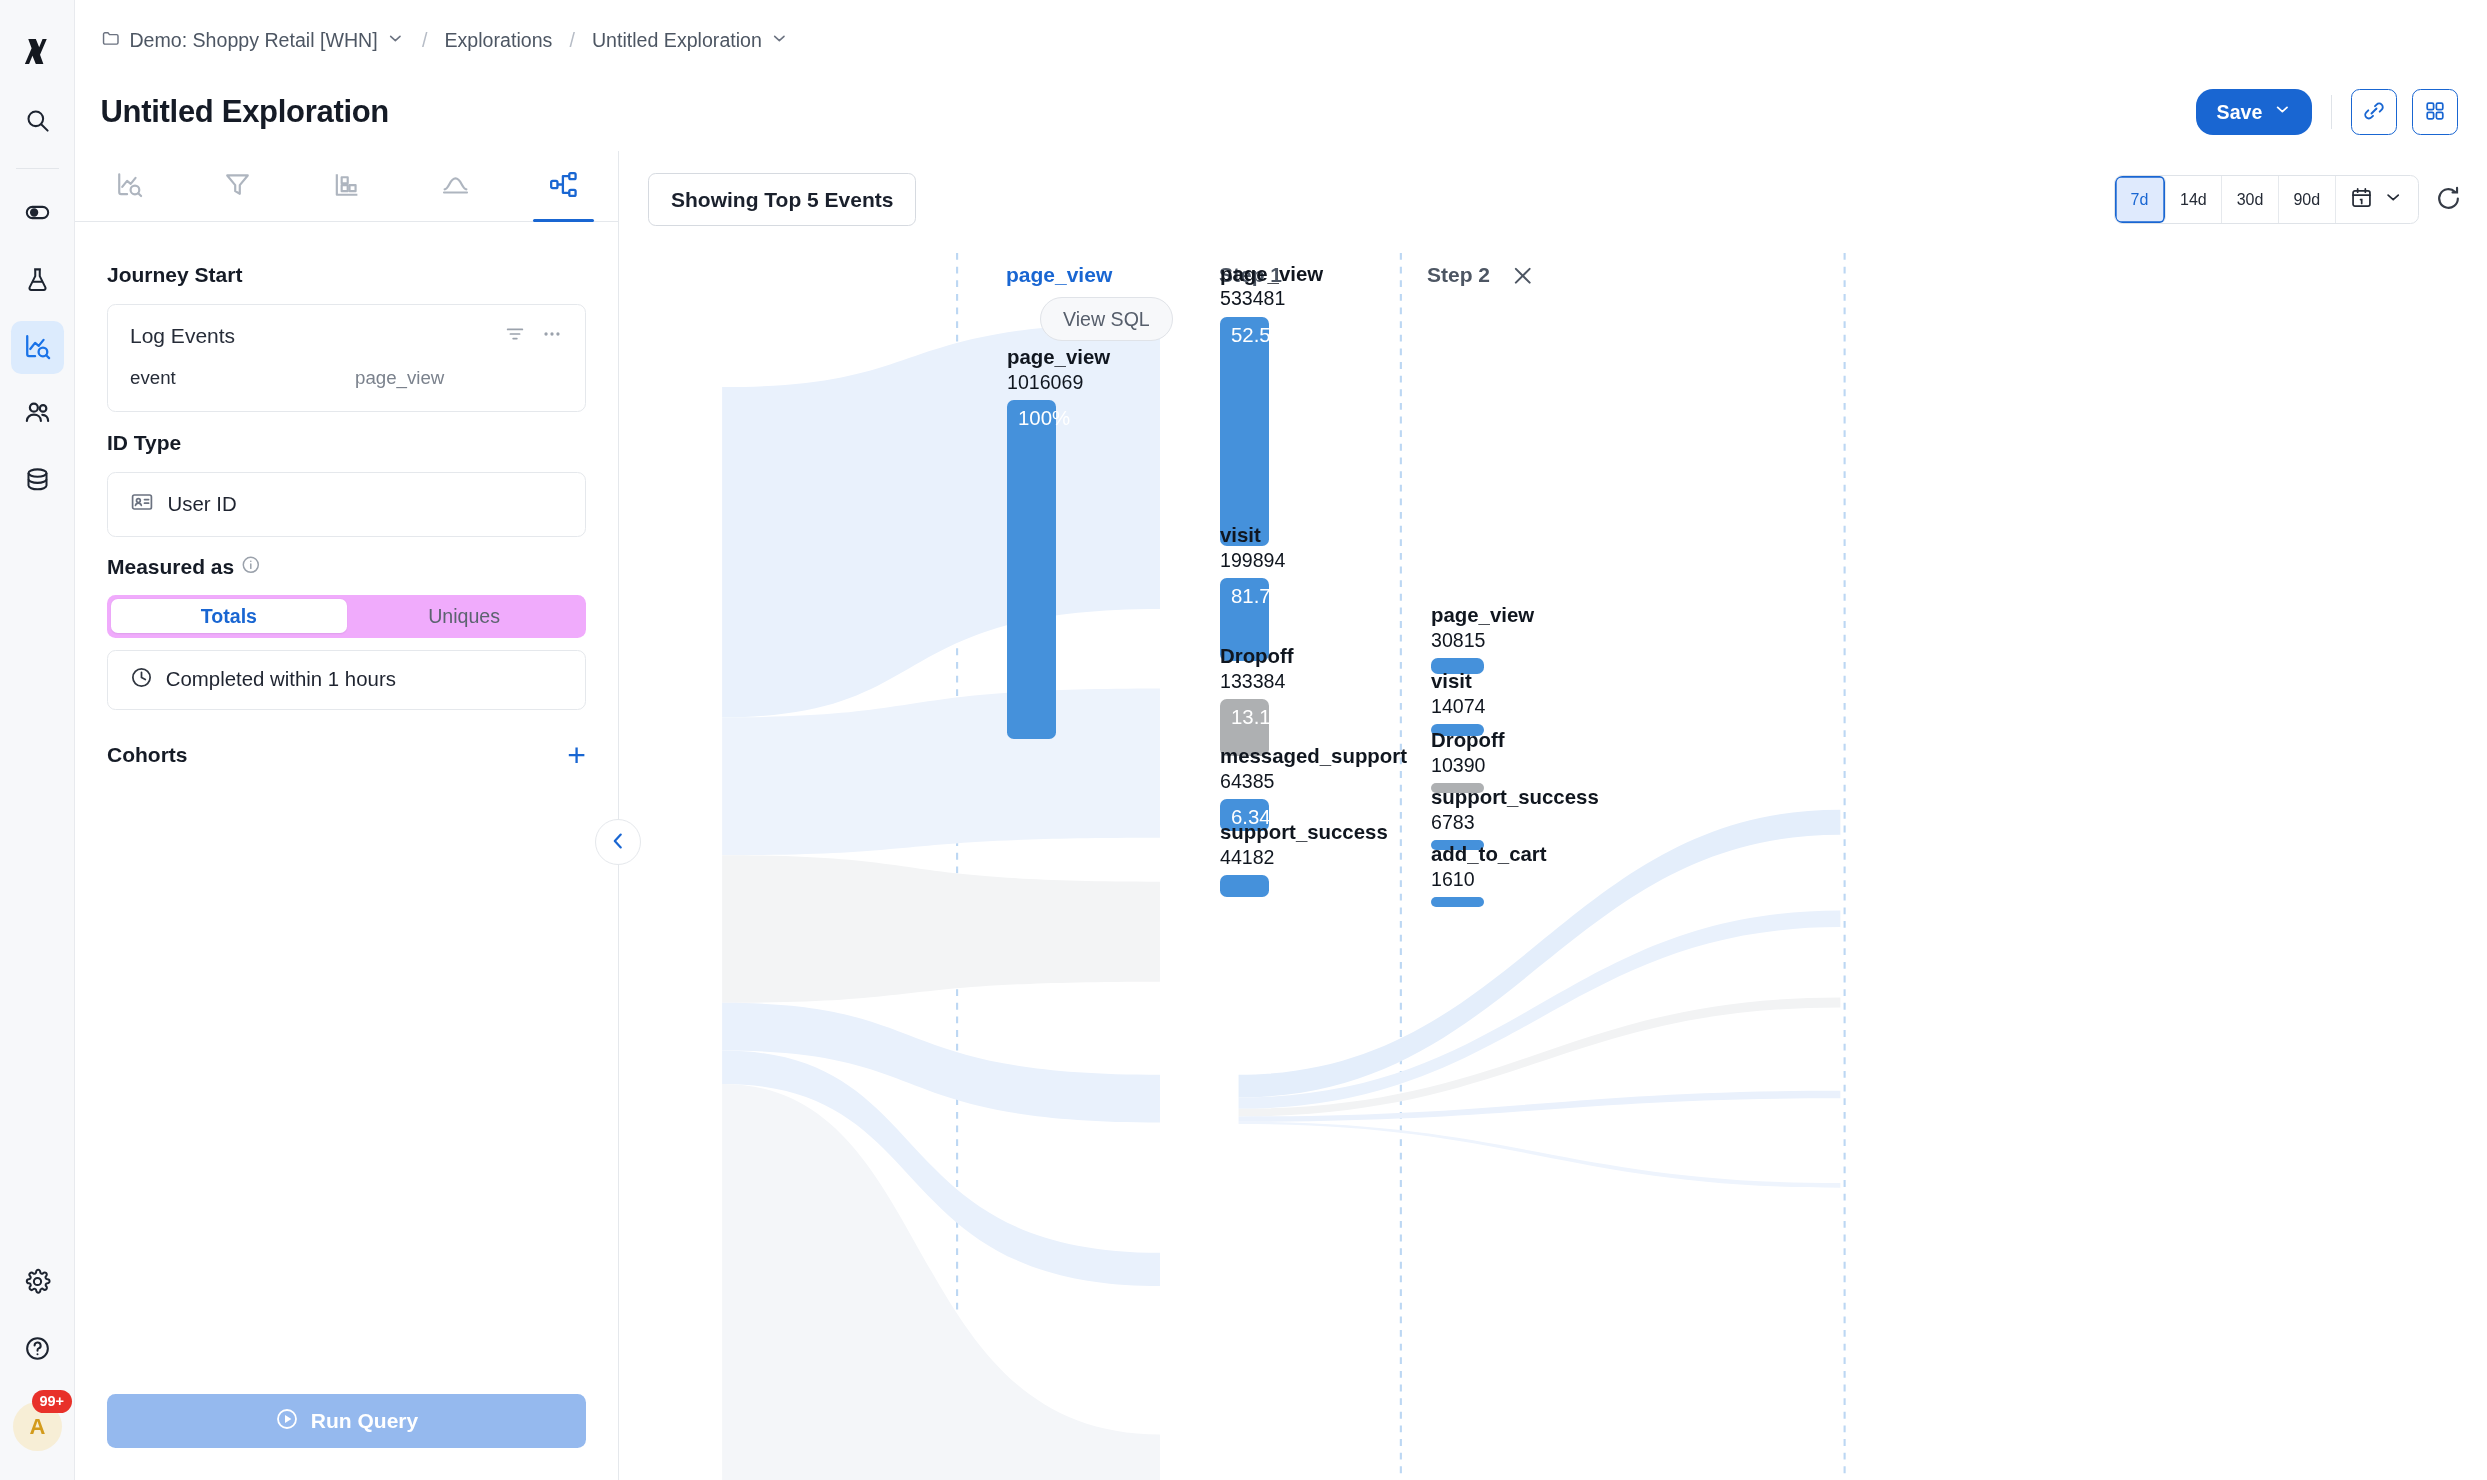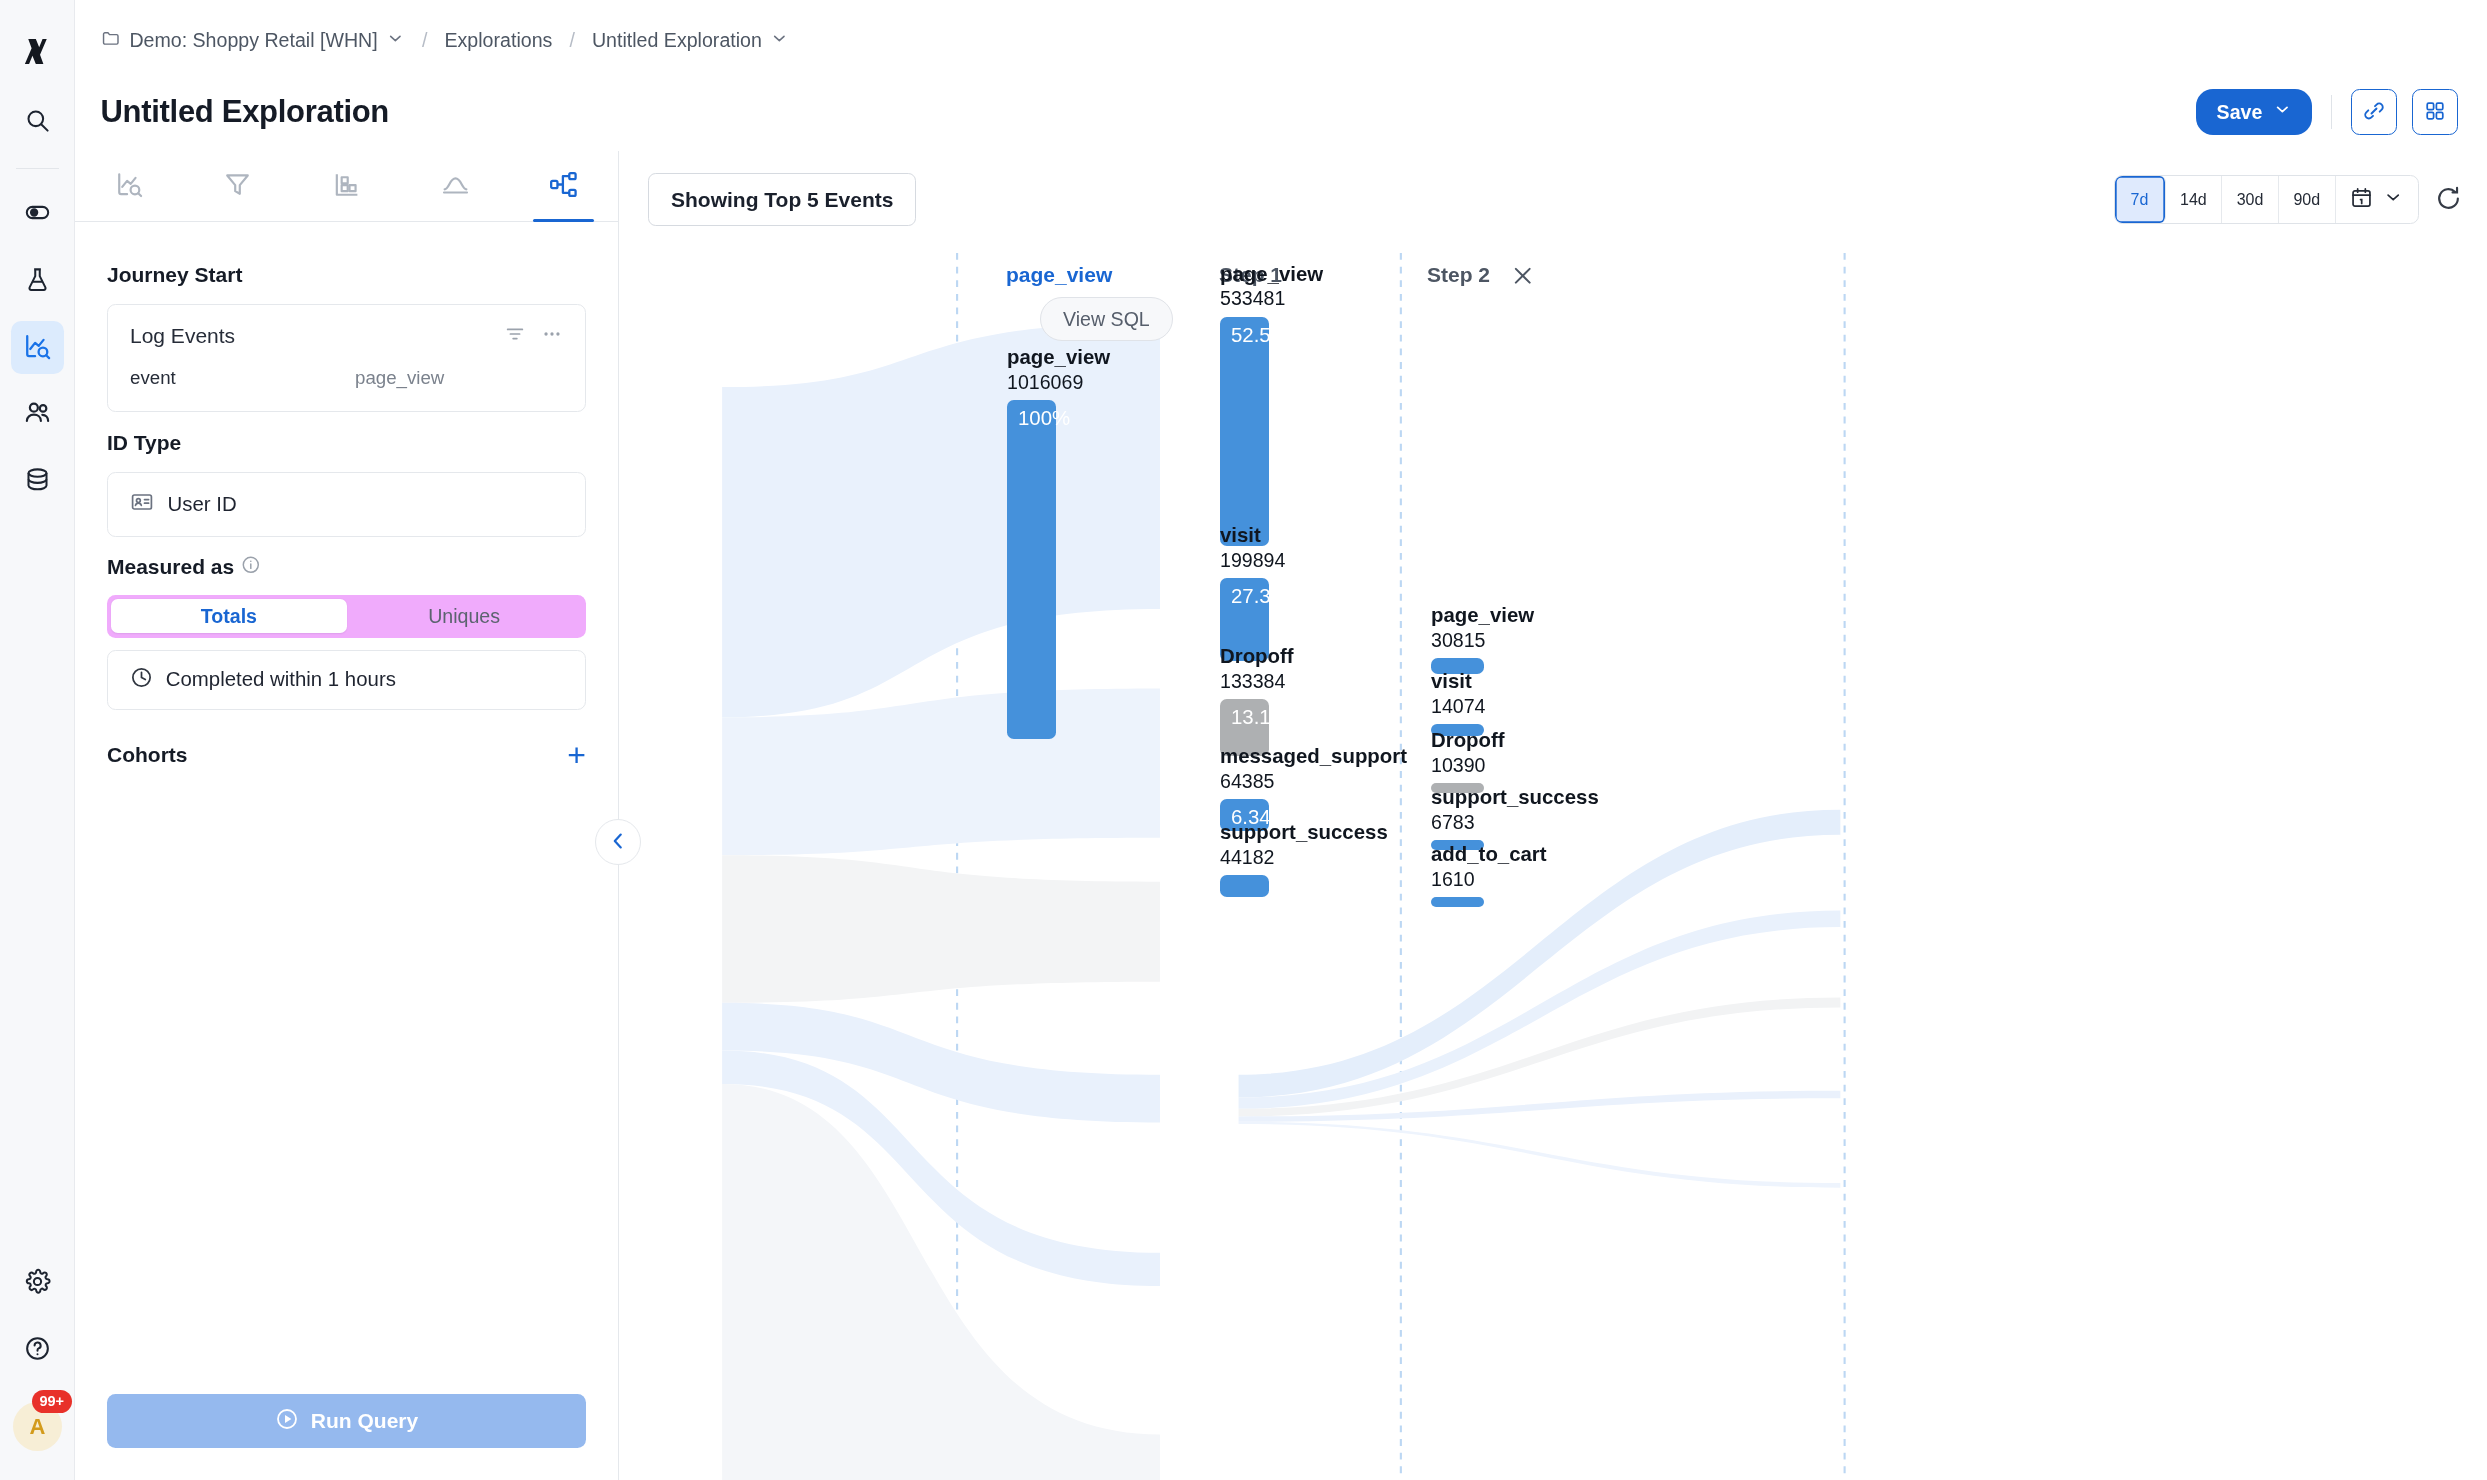--- a/index.html
+++ b/index.html
@@ -558,21 +558,21 @@
             <div class="vl">533481</div>
             <div class="bar" style="width:49px; height:229px;">
               <span class="pct">52.5%</span>
             </div>
           </div>
 
           <div class="nodewrap" style="left:601px; top:270px;">
             <div class="nm">visit</div>
             <div class="vl">199894</div>
             <div class="bar" style="width:49px; height:83px;">
-              <span class="pct">27.37%</span>
+              <span class="pct">81.75%</span>
             </div>
           </div>
 
           <div class="nodewrap" style="left:601px; top:391px;">
             <div class="nm">Dropoff</div>
             <div class="vl">133384</div>
             <div class="bar grey" style="width:49px; height:57px;">
               <span class="pct">13.13 %</span>
             </div>
           </div>

